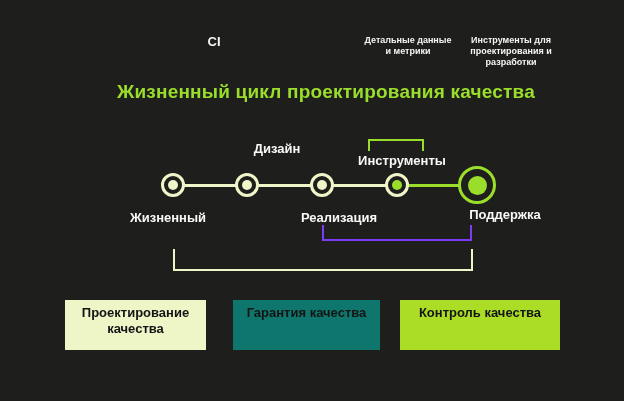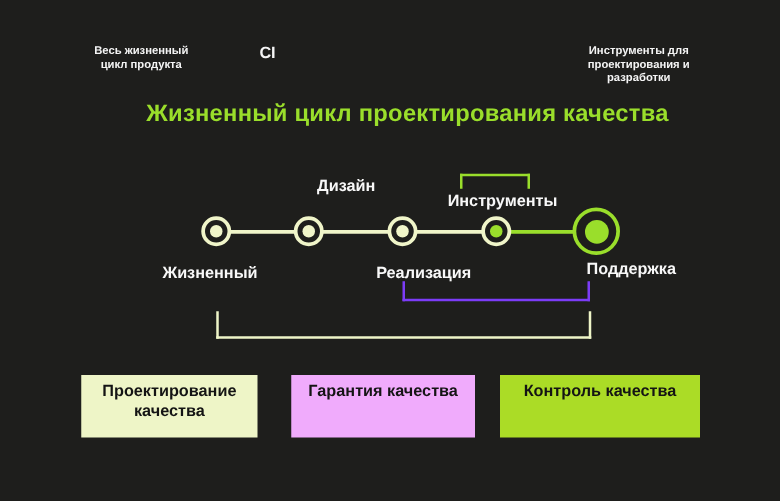--- a/index.html
+++ b/index.html
@@ -68,31 +68,31 @@
     left:173px; top:249px; width:300px; height:22px;
     border:2px solid #eef5c7; border-top:none;
   }
   
   .box {
     position:absolute; top:280px; height:50px; box-sizing:border-box;
     font-size:13px; font-weight:bold; color:#141414; line-height:16px;
     text-align:center; padding-top:5px; white-space:pre-line;margin-top:20px;
   }
   .box1 { left:65px;  width:141px; background:#eef5c7; }
-  .box2 { left:233px; width:147px; background:#f0abfc; }
+  .box2 { left:233px; width:147px; background:#0f766e; }
   .box3 { left:400px; width:160px; background:#abdc26; }
 </style>
 </head>
 <body>
 
 <div class="slide">
 
-  <div class="tl tl0">Весь жизненный
-цикл продукта</div>
   <div class="tl tl1">CI</div>
+  <div class="tl tl3">Детальные данные
+и метрики</div>
   <div class="tl tl4">Инструменты для
 проектирования и
 разработки</div>
 
   <div class="title">Жизненный цикл проектирования качества</div>
 
   <div class="tline pale"></div>
   <div class="tline green"></div>
 
   <div class="bracket testing"></div>

